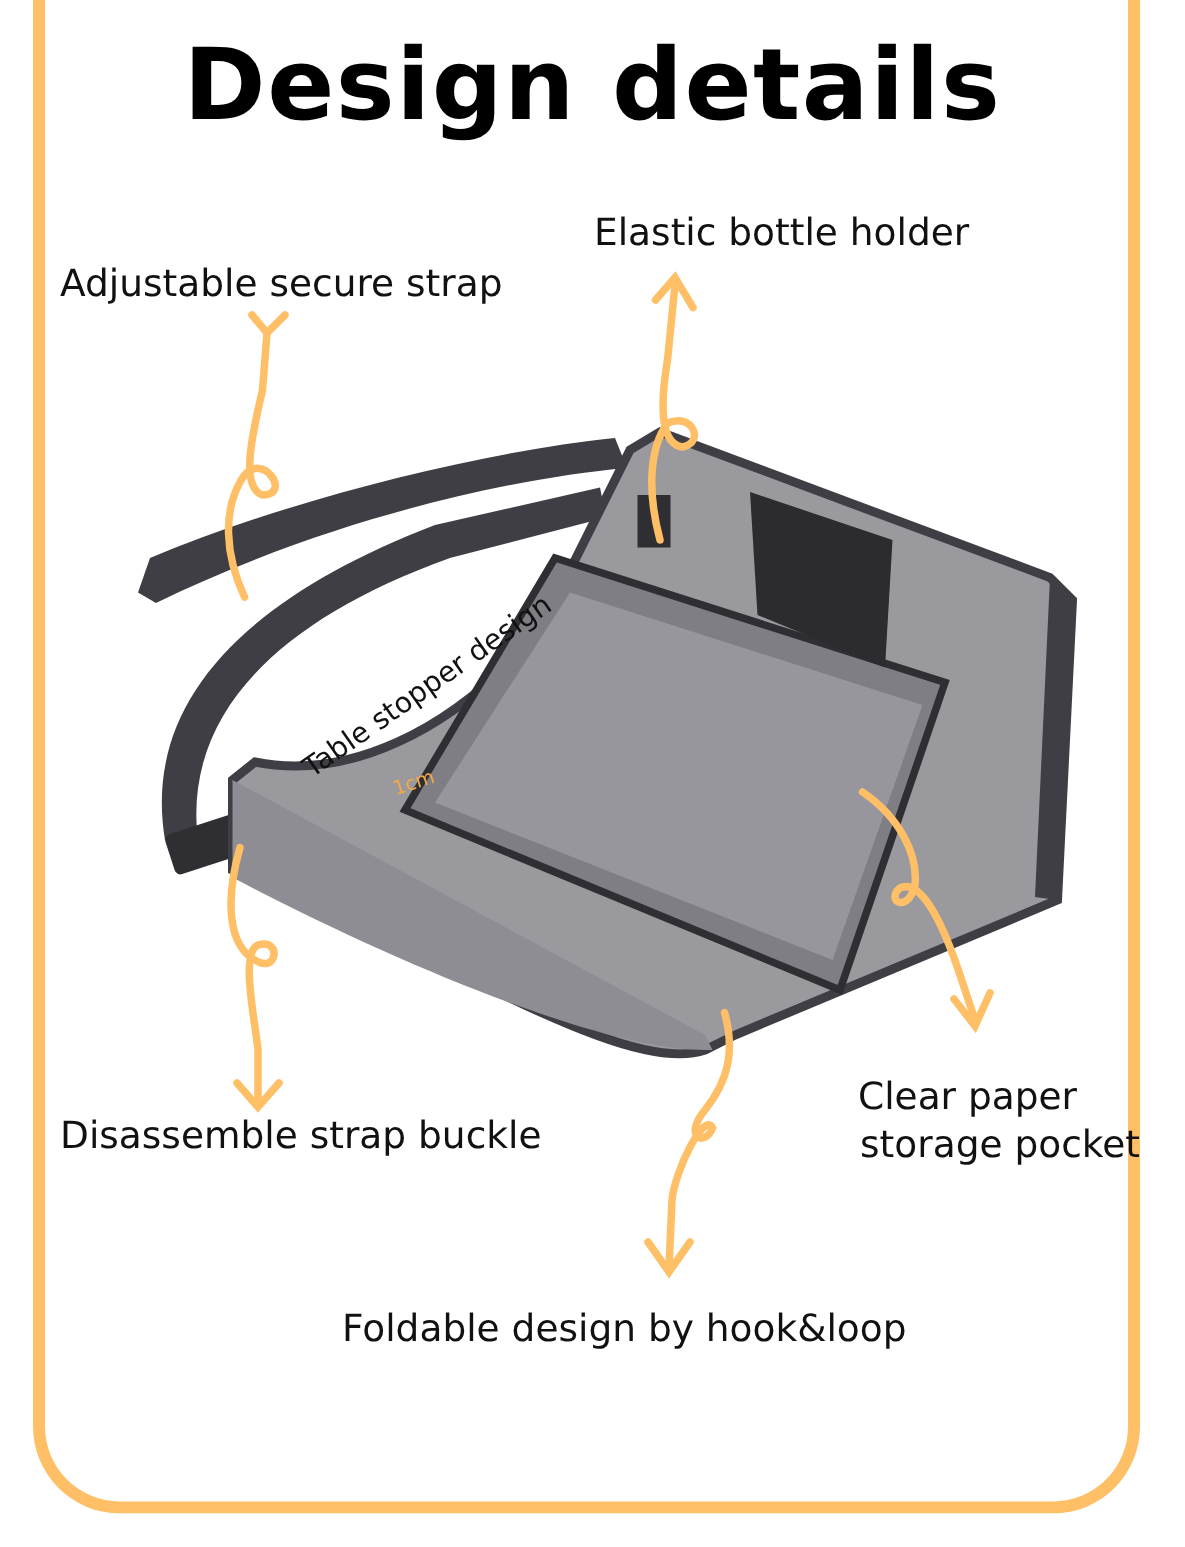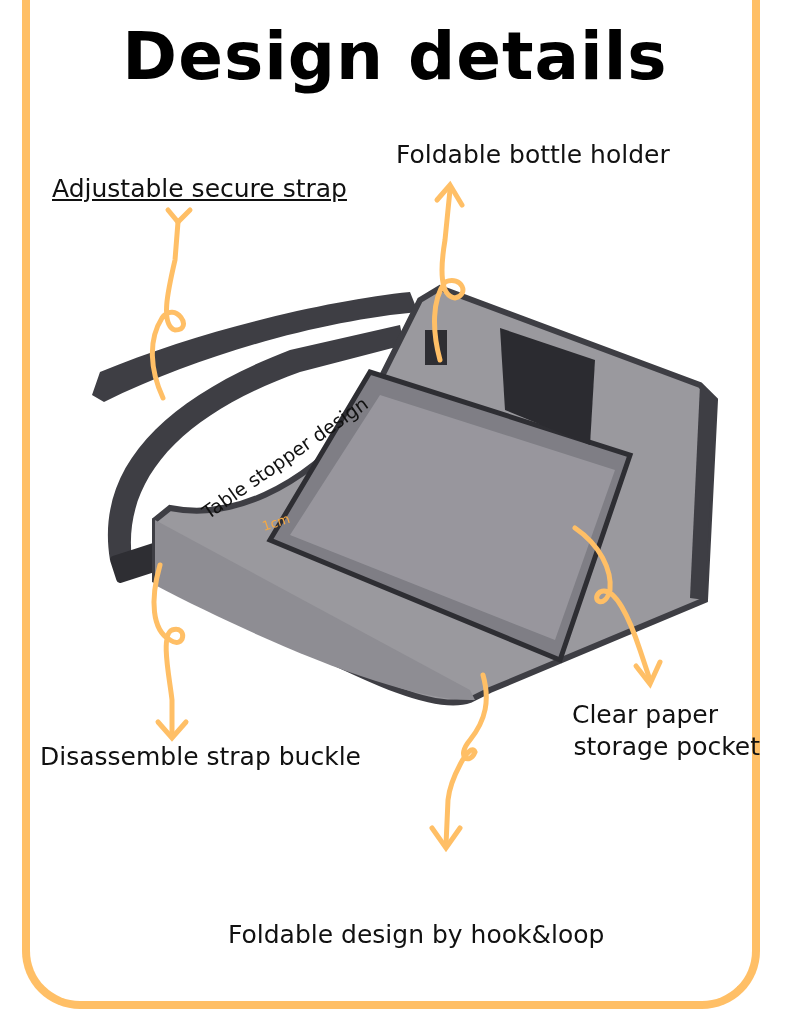--- a/index.html
+++ b/index.html
@@ -1,20 +1,20 @@
 <!DOCTYPE html>
 <html><head>
 <meta charset="utf-8">
 <style>
   html, body { margin:0; padding:0; background:#ffffff; }
   body { width:790px; height:1031px; position:relative; overflow:hidden; font-family:"DejaVu Sans", sans-serif; }
   .frame { position:absolute; left:22px; top:-30px; width:738px; height:1039px; border:8px solid #FFBF66; border-top:none; border-radius:0 0 58px 58px; box-sizing:border-box; }
   .title { position:absolute; left:0; width:790px; top:18px; text-align:center; font-family:"DejaVu Sans", sans-serif; font-weight:bold; font-size:66px; letter-spacing:1px; color:#000; }
   .label { position:absolute; font-size:25px; color:#111; white-space:nowrap; font-family:"DejaVu Sans", sans-serif; }
-  .label.center { text-align:center; }
+  .label.center { text-align:center;margin-top:16px; }
   .rot { position:absolute; left:198px; top:505px; font-size:19px; color:#111; transform-origin:0 0; transform:rotate(-35deg); white-space:nowrap; }
   .cm { position:absolute; left:262px; top:515px; font-size:13px; color:#F5A944; transform:rotate(-18deg); white-space:nowrap; }
   svg.art { position:absolute; left:0; top:0; }
 </style>
 </head>
 <body>
 
 <div class="frame"></div>
 
 <div class="title">Design details</div>
@@ -46,20 +46,20 @@
     <path d="M437 200 L450 185 L462 205"></path>
     <path d="M160 565 C150 600 152 630 170 640 C185 650 188 625 172 630 C160 635 170 680 172 700 L172 735"></path>
     <path d="M158 722 L172 738 L186 722"></path>
     <path d="M575 528 C600 545 612 570 610 590 C605 610 590 600 600 592 C615 585 630 620 640 650 L650 680"></path>
     <path d="M636 666 L650 684 L660 662"></path>
     <path d="M483 675 C490 700 486 720 470 740 C455 758 470 765 475 752 C470 740 450 780 448 800 L446 845"></path>
     <path d="M432 828 L446 848 L460 828"></path>
   </g>
 </svg>
 
-<div class="label" style="left:52px; top:174px;text-decoration:underline;">Adjustable secure strap</div>
-<div class="label" style="left:396px; top:140px;">Foldable bottle holder</div>
+<div class="label" style="left:40px; top:174px;">Adjustable secure strap</div>
+<div class="label" style="left:396px; top:140px;">Elastic bottle holder</div>
 <div class="rot">Table stopper design</div>
 <div class="cm">1cm</div>
 <div class="label" style="left:40px; top:742px;">Disassemble strap buckle</div>
 <div class="label center" style="left:530px; top:700px; width:230px;">Clear paper</div>
 <div class="label center" style="left:530px; top:732px; width:230px;text-align:right;">storage pocket</div>
-<div class="label" style="left:228px; top:920px;">Foldable design by hook&amp;loop</div>
+<div class="label" style="left:228px; top:871px;">Foldable design by hook&amp;loop</div>
 
 </body></html>

